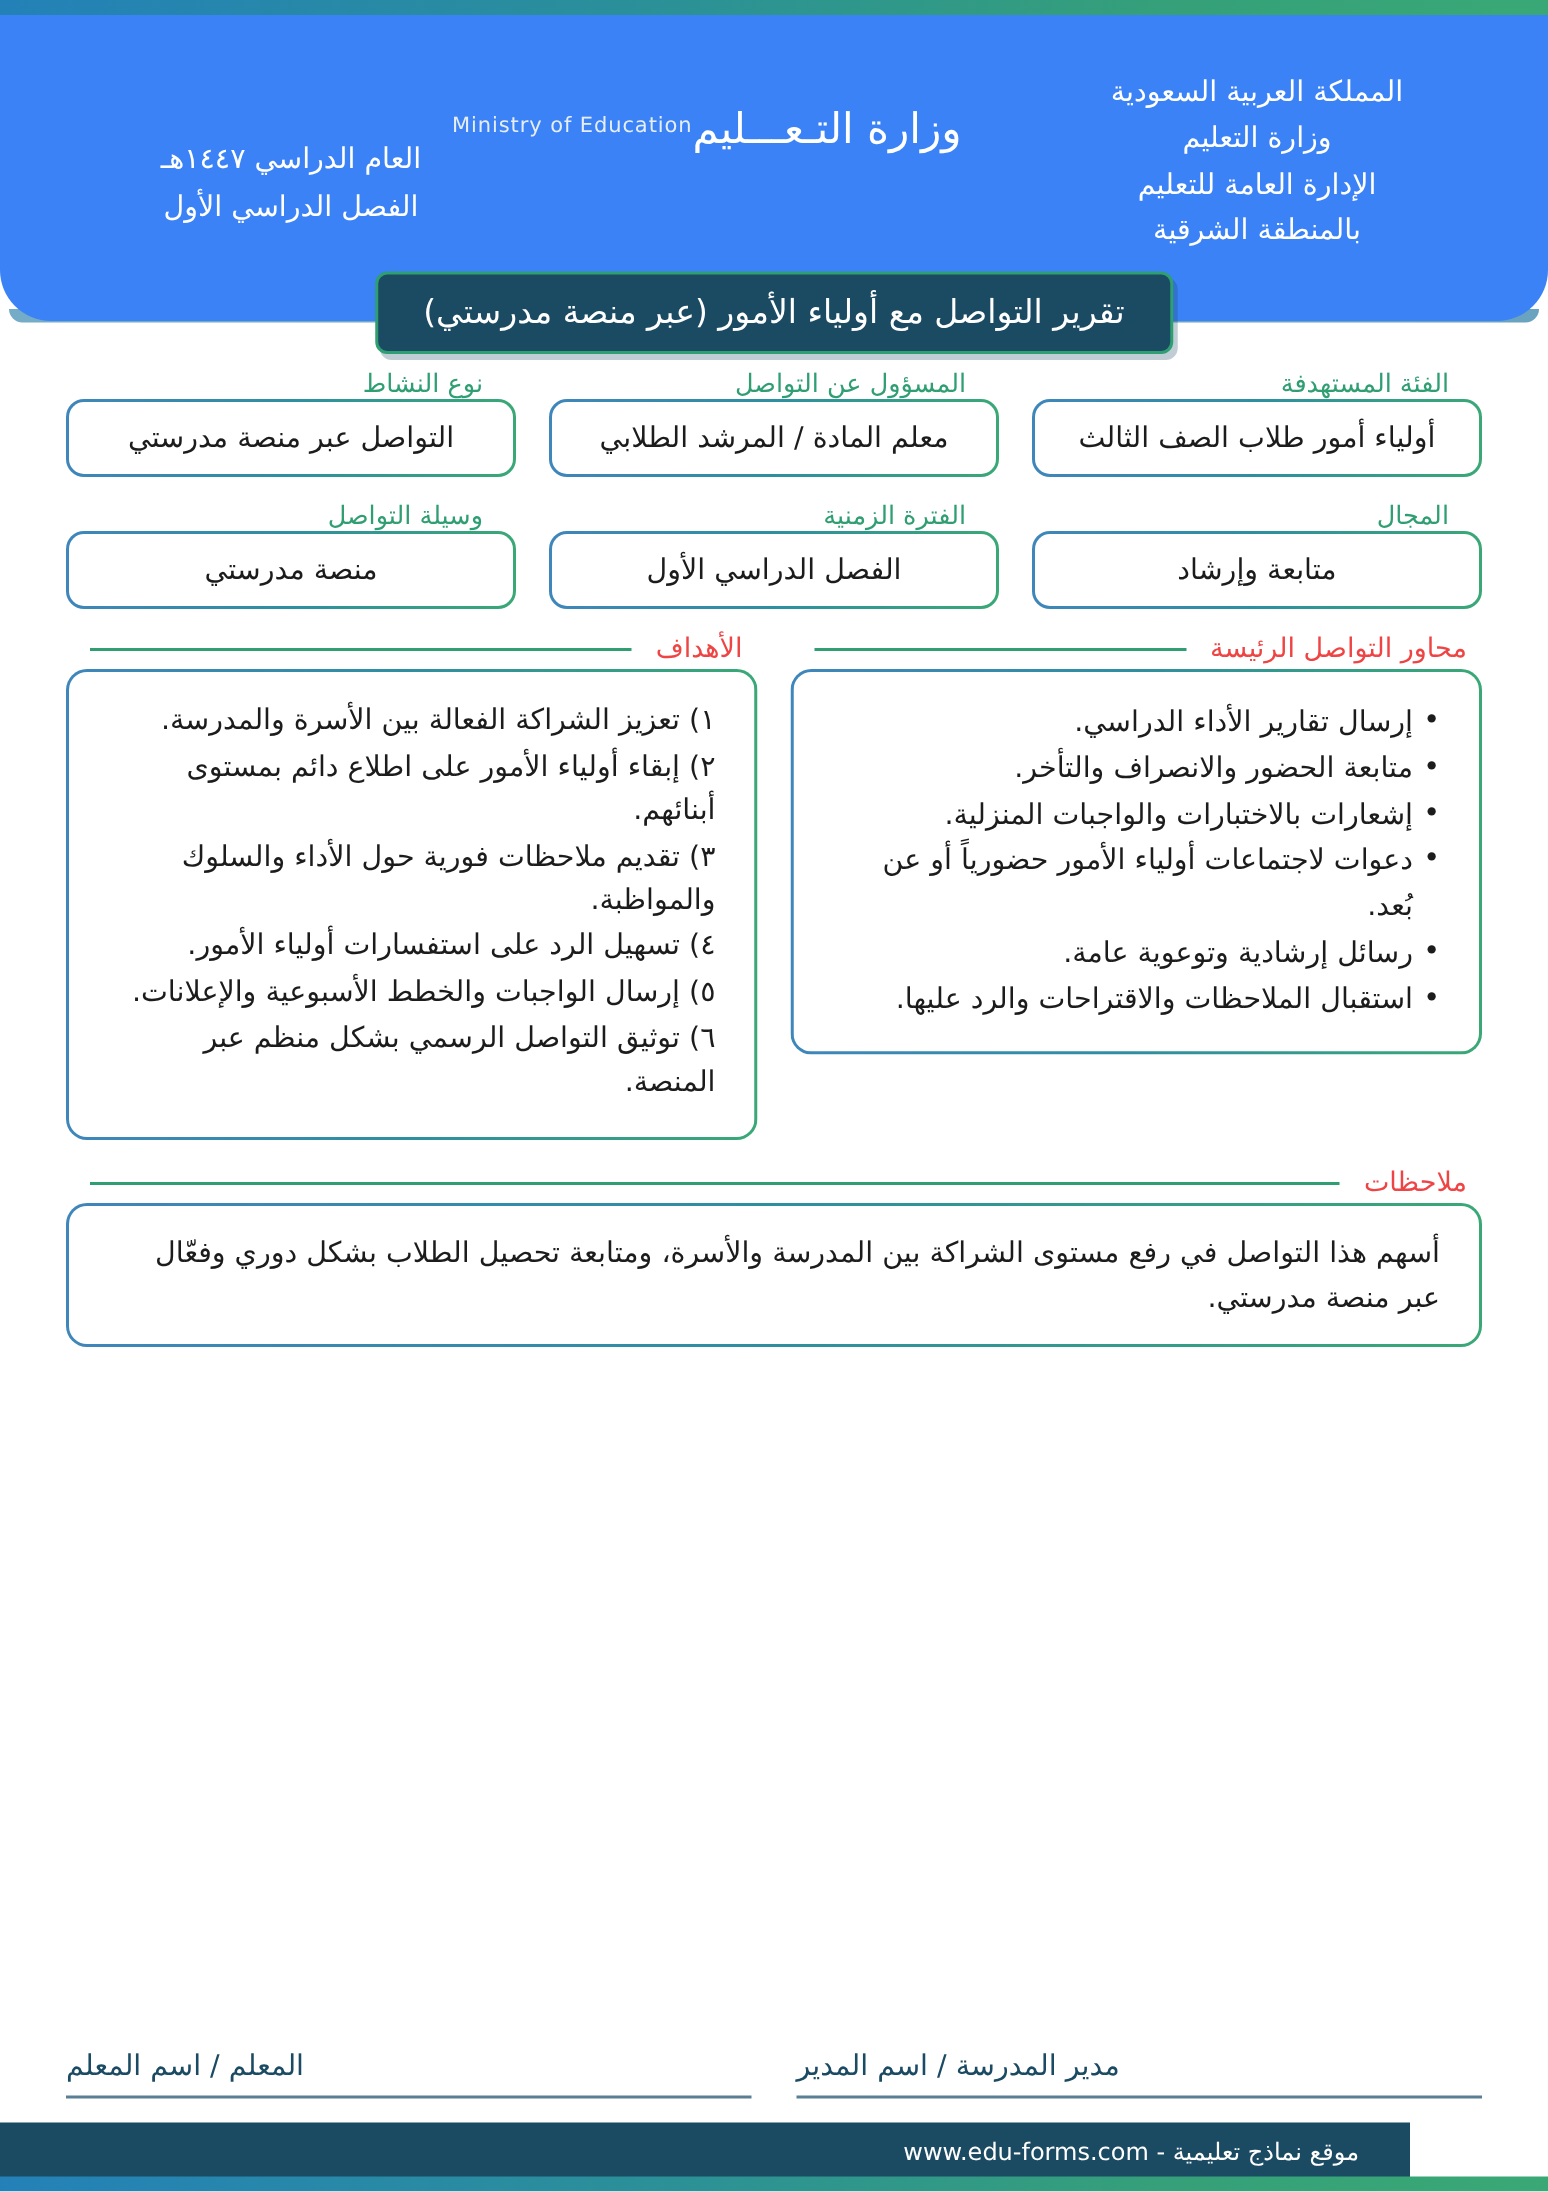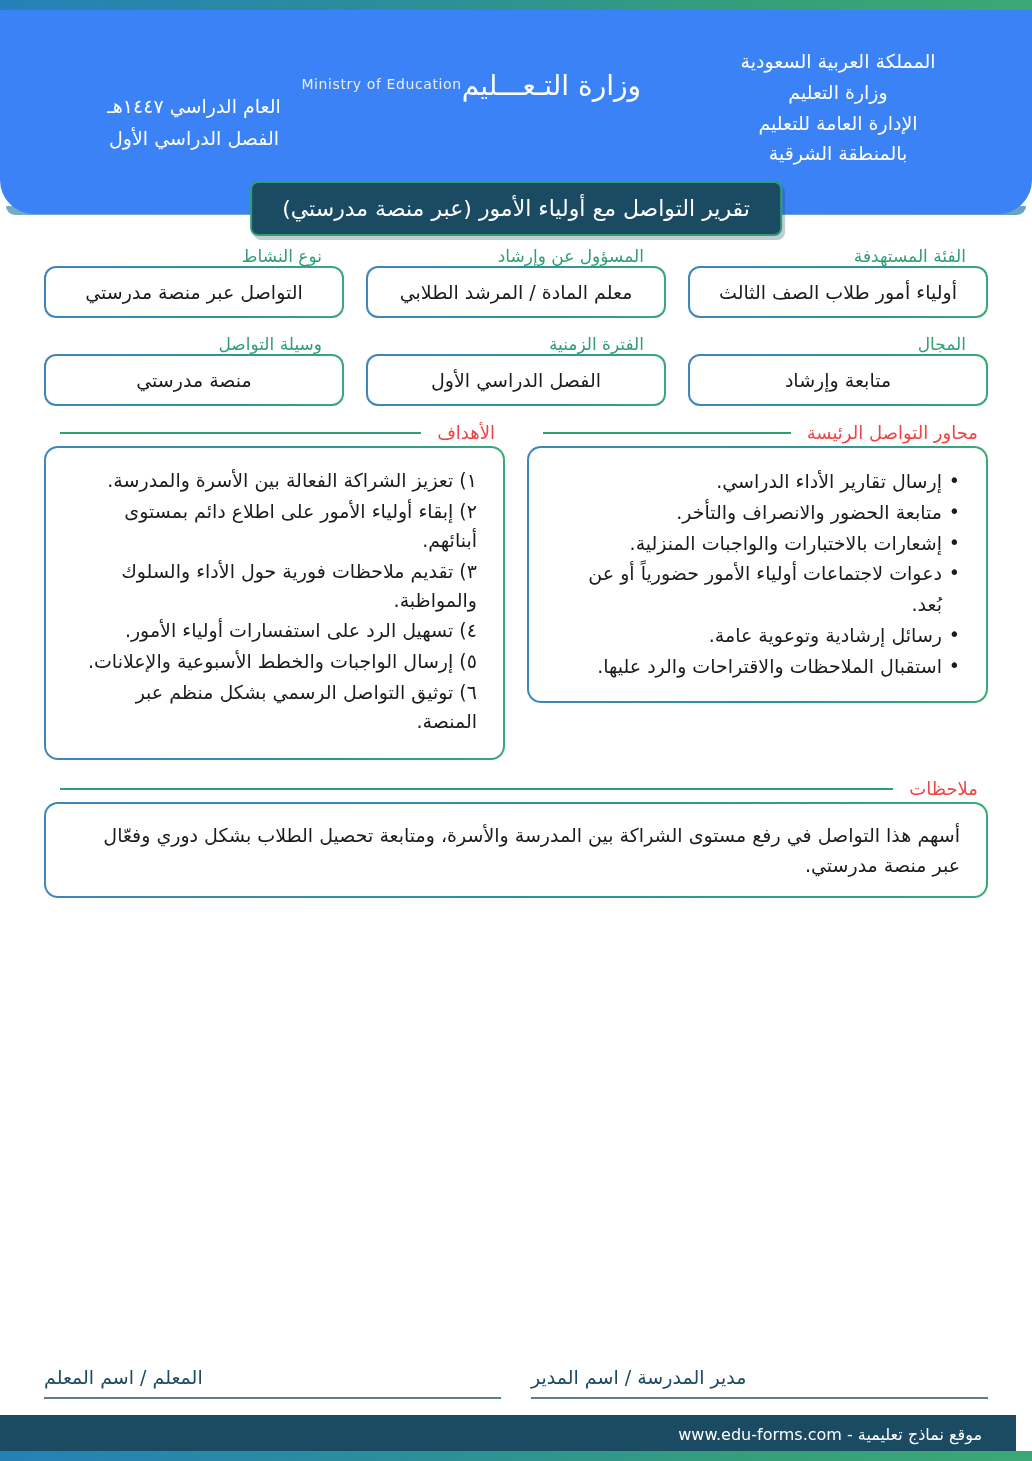--- a/index.html
+++ b/index.html
@@ -292,21 +292,21 @@
     height: 2px;
     background: #5a7f93;
     width: 100%;
   }
 
   
   .footer {
     position: absolute;
     bottom: 8px;
     left: 0;
-    width: 1016px;
+    width: 940px;
     height: 38px;
     background: #1b4a63;
     display: flex;
     align-items: center;
     z-index: 4;
   }
   .footer-text {
     color: #ffffff;
     font-size: 16px;
     padding-right: 34px;
@@ -381,21 +381,21 @@
 <div class="title-banner">تقرير التواصل مع أولياء الأمور (عبر منصة مدرستي)</div>
 
 <main class="sheet">
 
   <div class="field-row">
     <div class="field">
       <span class="field-label">الفئة المستهدفة</span>
       <div class="field-box">أولياء أمور طلاب الصف الثالث</div>
     </div>
     <div class="field">
-      <span class="field-label">المسؤول عن وإرشاد</span>
+      <span class="field-label">المسؤول عن التواصل</span>
       <div class="field-box">معلم المادة / المرشد الطلابي</div>
     </div>
     <div class="field">
       <span class="field-label">نوع النشاط</span>
       <div class="field-box">التواصل عبر منصة مدرستي</div>
     </div>
   </div>
 
   <div class="field-row">
     <div class="field">

